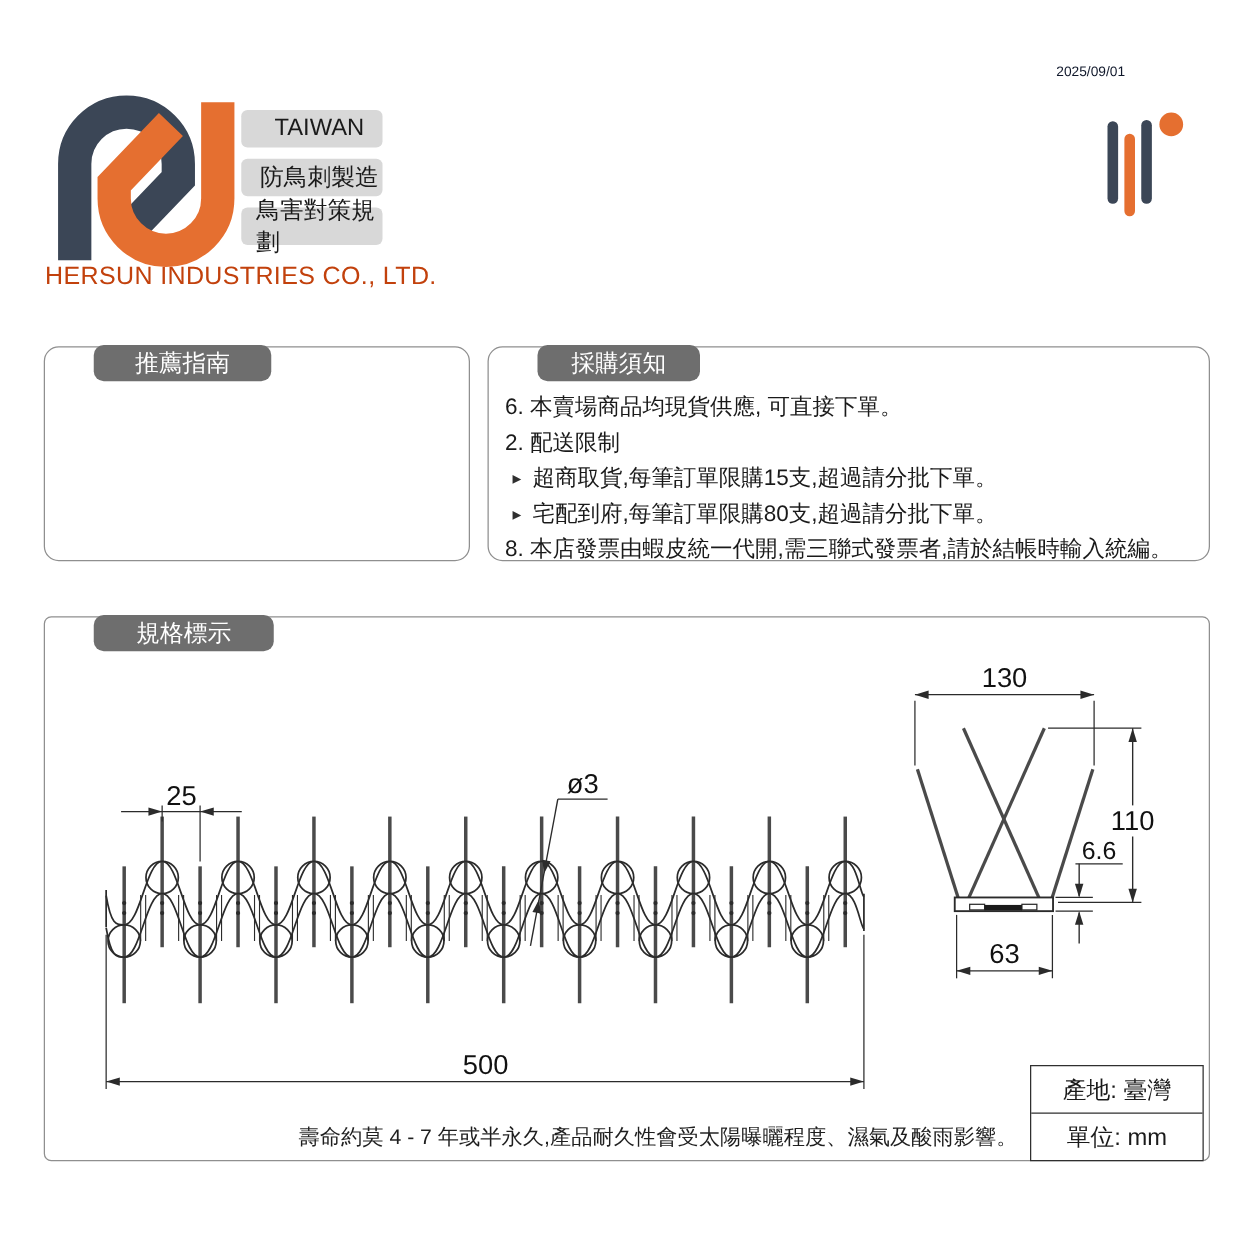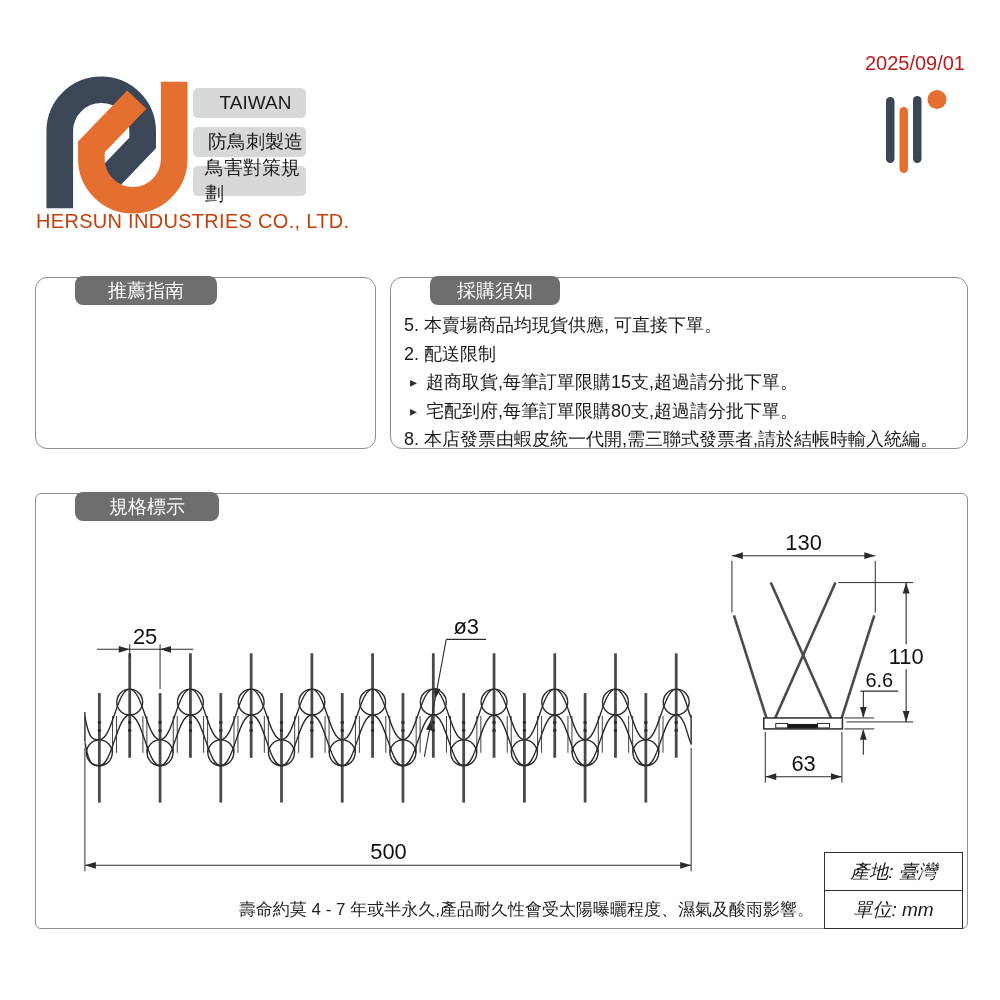--- a/index.html
+++ b/index.html
@@ -2,21 +2,21 @@
 <html style="--brand-dark: #3b4656; --accent-orange: #e56f30; --star-gold: #f2b50a; --accent-red: #e0241f; --label-gray: #6e6e6e; --line-dark: #2b2b2b;"><head>
 <meta charset="utf-8">
 <style>
   * { margin:0; padding:0; box-sizing:border-box; }
   html,body { background:#fff; }
   .page {
     position:relative; width:1000px; height:1000px; background:#fff;
     font-family:"Liberation Sans","DejaVu Sans",sans-serif; color:#1a1a1a; overflow:hidden;
   }
   .abs { position:absolute; }
-  .date { left:845px; top:52px; width:120px; text-align:right; font-size:20px; color:#b91c1c; }
+  .date { left:845px; top:52px; width:120px; text-align:left; font-size:11px; color:#0f172a; }
   .badge {
     left:193px; width:113px; height:30px; background:#d8d8d8; border-radius:5px;
     display:flex; align-items:center; justify-content:center; font-size:19px; color:#1a1a1a;padding-left:12px;
   }
   .company { left:36px; top:210px; font-size:20px; letter-spacing:.3px; color:#c2410c; }
   .title-wrap { left:403px; top:94px; width:378px; }
   .main-title { font-size:55px; font-weight:800; letter-spacing:5px; text-align:center; line-height:1.2; white-space:nowrap; }
   .sub-title { text-align:right; font-size:21px; margin-top:0px; padding-right:2px; }
   .infobox { border:1.6px solid #8f8f8f; border-radius:12px; background:#fff; }
   .speccbox { border:1.6px solid #8f8f8f; border-radius:6px; background:#fff; }
@@ -30,21 +30,21 @@
   .fullscore { position:absolute; right:13px; top:414px; color:var(--accent-red,#e0241f); font-size:18px; display:flex; align-items:center; gap:4px; }
   .pur-line { position:absolute; left:13px; height:26px; font-size:18px; white-space:nowrap; display:flex; align-items:center; }
   .pur-bullet { padding-left:6px; }
   .pur-bullet .marker { margin-right:9px; }
   .u { text-underline-offset:3px; }
   .note { position:absolute; right:153px; top:404px; font-size:17px; white-space:nowrap; color:#1f1f1f;margin-left:24px; }
   .origin-table {
     position:absolute; left:788px; top:358px; width:139px; height:77px;
     border:1.6px solid #2f2f2f; background:#fff; display:flex; flex-direction:column; z-index:3;
   }
-  .origin-cell { flex:1; display:flex; align-items:center; justify-content:center; font-size:19px;font-style:italic; }
+  .origin-cell { flex:1; display:flex; align-items:center; justify-content:center; font-size:19px; }
   .origin-cell:first-child { border-bottom:1.6px solid #2f2f2f; }
   .drawing-svg { position:absolute; inset:0; width:100%; height:100%; }
   .dim-text { font-size:22px; fill:#111; text-anchor:middle; font-family:inherit; }
   .dim-text.small { font-size:20px; }
 </style>
 </head>
 <body>
 
 <div class="page">
 
@@ -100,21 +100,21 @@
     <div class="fullscore">
       <span>( 滿分為 6</span>
       <span class="star" style="font-size:19px">★</span>
       <span>)</span>
     </div>
   </div>
 
   <div class="abs infobox" style="left:390px;top:277px;width:578px;height:172px">
     <div class="boxlabel" style="width:130px">採購須知</div>
 
-    <div class="pur-line" style="top:34px">5. 本賣場商品均現貨供應, 可直接下單。</div>
+    <div class="pur-line" style="top:34px">6. 本賣場商品均現貨供應, 可直接下單。</div>
     <div class="pur-line" style="top:63px">2. 配送限制</div>
     <div class="pur-line pur-bullet" style="top:91px">
       <span class="marker">▸</span>
       <span>超商取貨,每筆訂單限購 </span>
         <span class="u">15支</span>
         <span>,超過請分批下單。</span>
     </div>
     <div class="pur-line pur-bullet" style="top:120px">
       <span class="marker">▸</span>
       <span>宅配到府,每筆訂單限購 </span>

